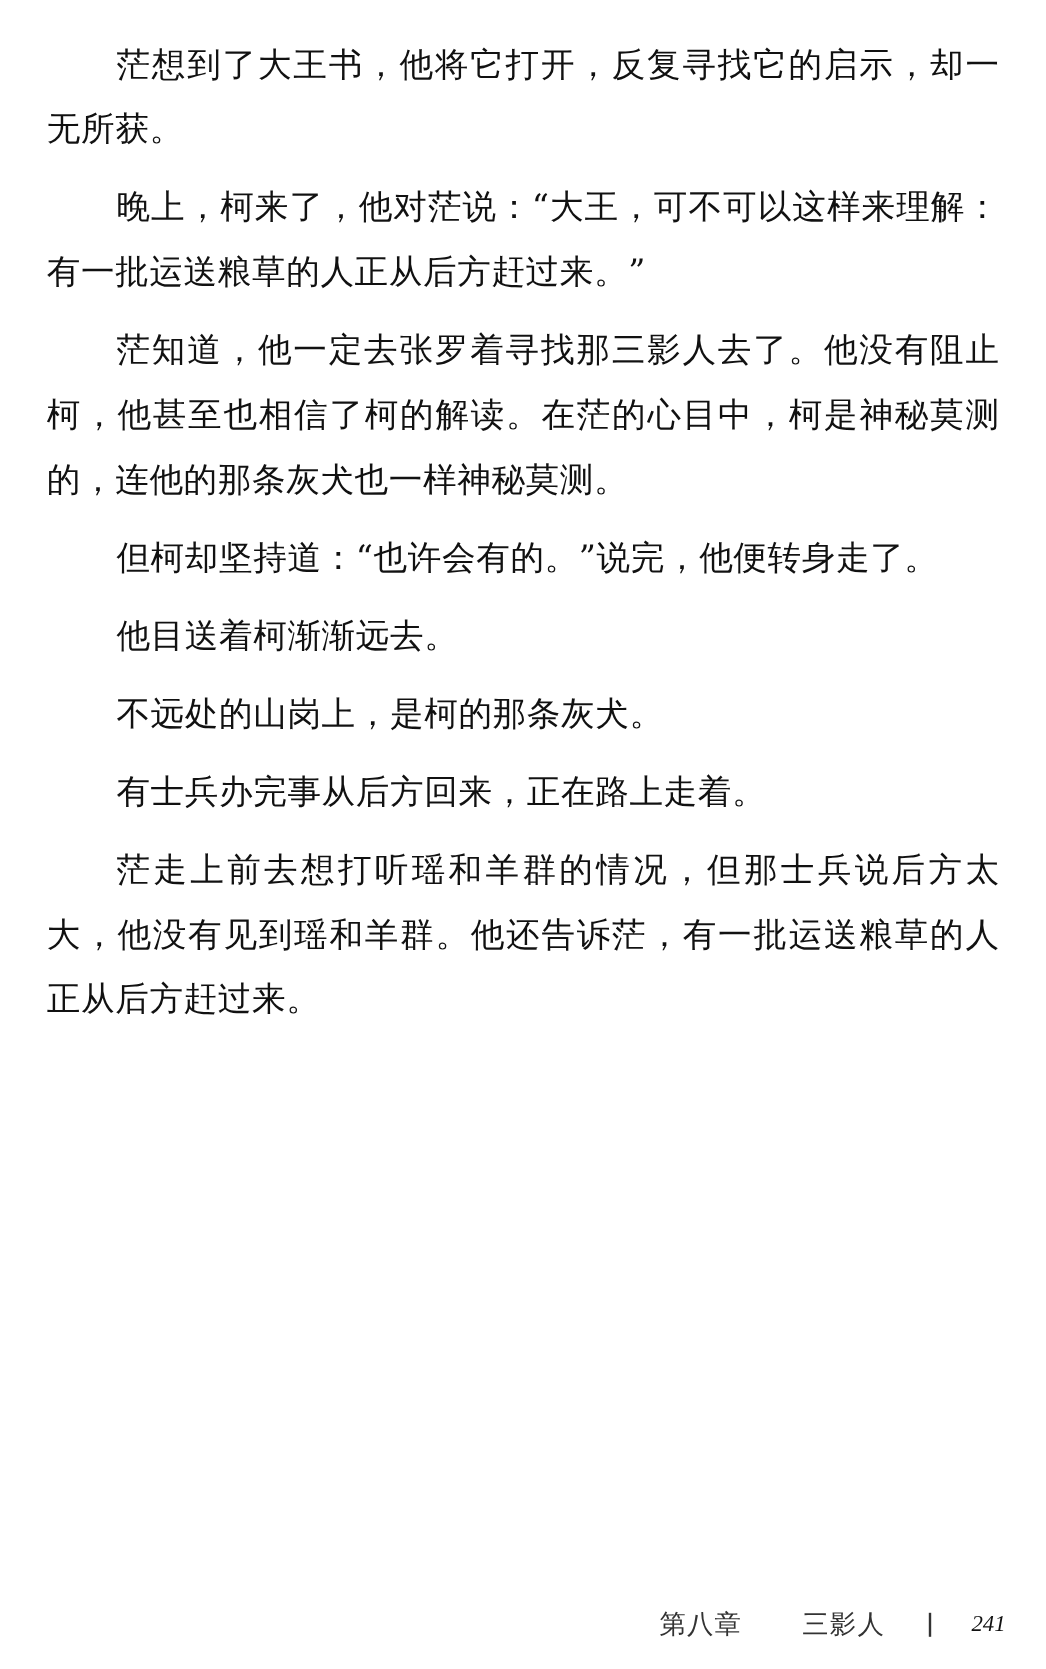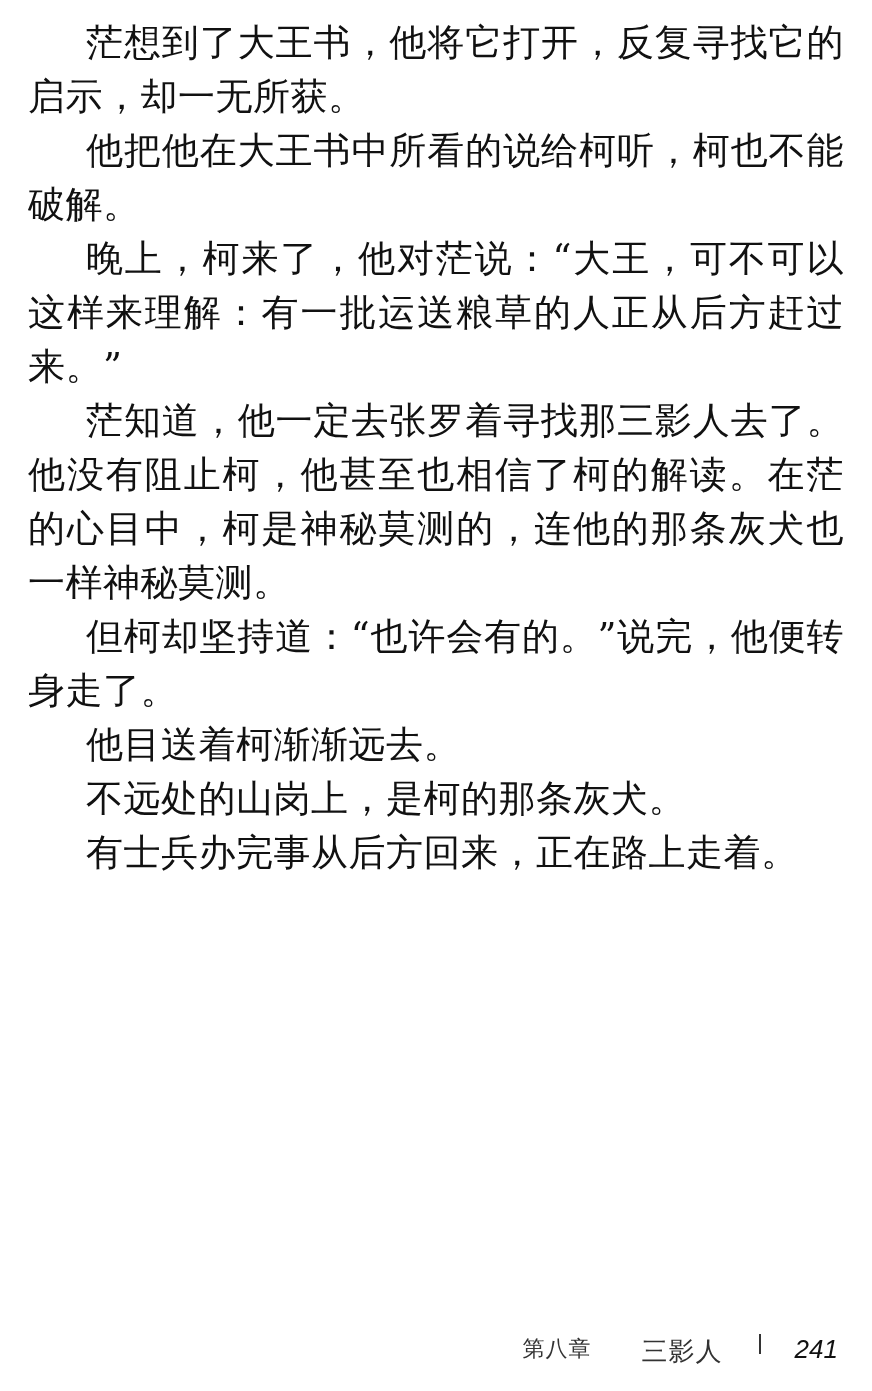--- a/index.html
+++ b/index.html
@@ -15,76 +15,77 @@
       color: #111111;
       font-family: "DejaVu Serif", "Liberation Serif", serif;
     }
     .page-body {
       position: absolute;
       left: 28px;
       top: 16px;
       width: 816px;
     }
     .para {
-      font-size: 37px;
+      font-size: 28px;
       line-height: 54px;
-      margin: 0;
+      margin: 11px;
       text-indent: 58px;
       text-align: justify;
       letter-spacing: 0.5px;
       word-break: break-all;
     }
     .footer {
       position: absolute;
       right: 34px;
       top: 1334px;
       height: 40px;
       display: flex;
+      align-items: center;
       color: #333333;
       font-family: "DejaVu Sans", "Liberation Sans", sans-serif;
       gap: 14px;
     }
     .footer .chapter {
       font-size: 22px;
       letter-spacing: 1px;
     }
     .footer .gap {
       display: inline-block;
       width: 22px;
     }
     .footer .title {
-      font-size: 26px;
+      font-size: 22px;
       letter-spacing: 1px;
     }
     .footer .divider {
       display: inline-block;
       width: 2px;
       height: 20px;
       background: #333333;
       margin: 0 20px 0 22px;
     }
     .footer .page-num {
-      font-family: Liberation Sans, sans-serif;
+      font-family: Liberation Serif, serif;
       font-style: italic;
-      font-size: 26px;
+      font-size: 19px;
       color: #111111;
     }
   </style>
 </head>
 <body>
 
 <div class="page-body">
   <p class="para">茫想到了大王书，他将它打开，反复寻找它的启示，却一无所获。</p>
-  <p class="para">他把他在大王书中所看的说给柯听，柯也不能破解。</p>
   <p class="para">晚上，柯来了，他对茫说：“大王，可不可以这样来理解：有一批运送粮草的人正从后方赶过来。”</p>
   <p class="para">茫知道，他一定去张罗着寻找那三影人去了。他没有阻止柯，他甚至也相信了柯的解读。在茫的心目中，柯是神秘莫测的，连他的那条灰犬也一样神秘莫测。</p>
   <p class="para">但柯却坚持道：“也许会有的。”说完，他便转身走了。</p>
   <p class="para">他目送着柯渐渐远去。</p>
   <p class="para">不远处的山岗上，是柯的那条灰犬。</p>
   <p class="para">有士兵办完事从后方回来，正在路上走着。</p>
+  <p class="para">茫走上前去想打听瑶和羊群的情况，但那士兵说后方太大，他没有见到瑶和羊群。他还告诉茫，有一批运送粮草的人正从后方赶过来。</p>
 </div>
 
 <div class="footer">
   <span class="chapter">第八章</span>
   <span class="gap"></span>
   <span class="title">三影人</span>
   <span class="divider"></span>
   <span class="page-num">241</span>
 </div>
 

